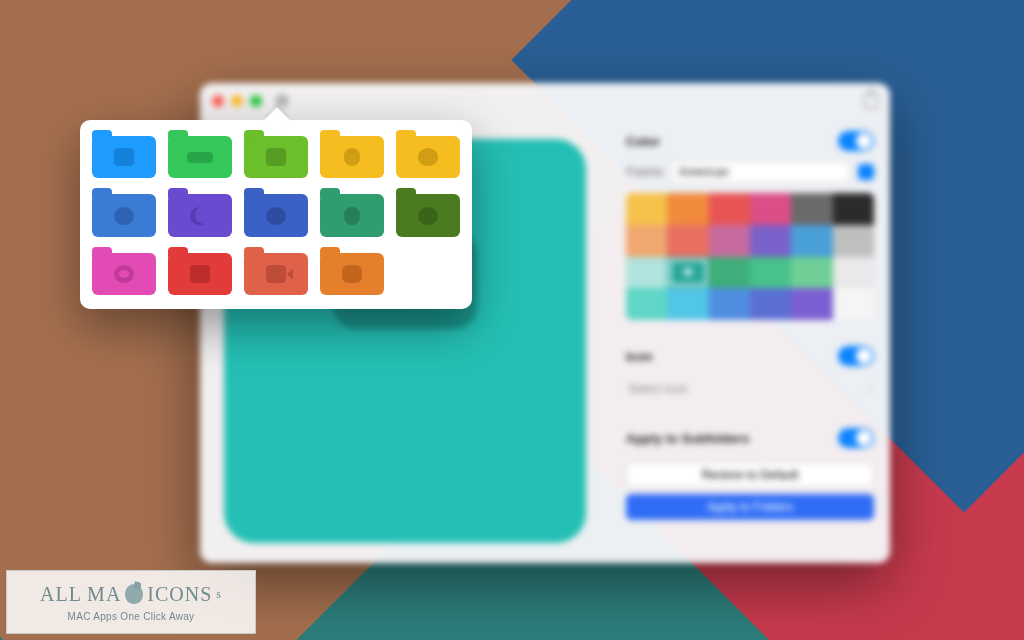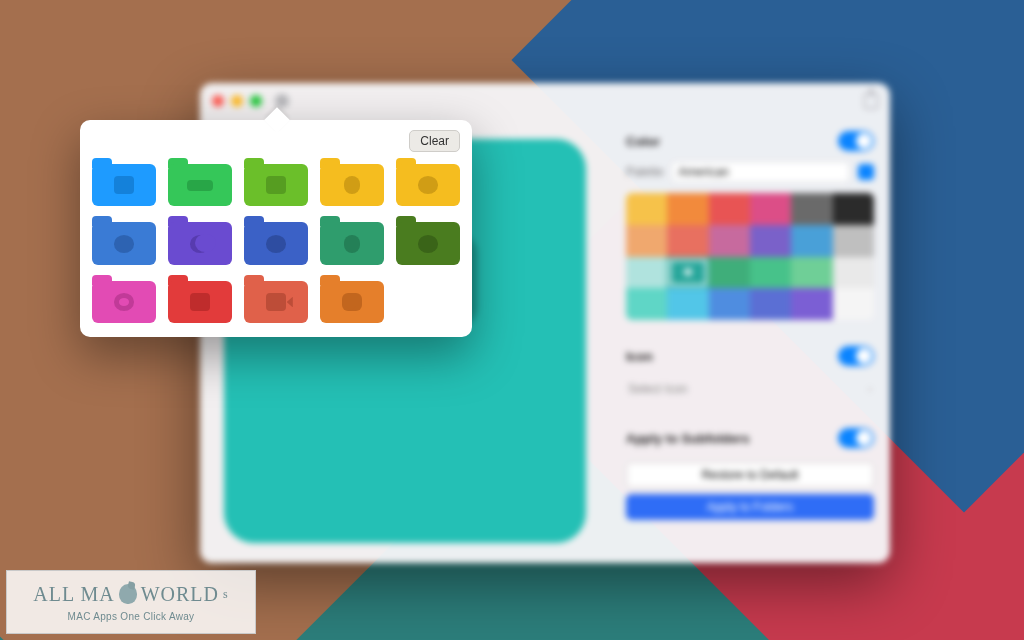--- a/index.html
+++ b/index.html
@@ -219,23 +219,20 @@
         <div class="panel-buttons">
           <div class="btn">Restore to Default</div>
           <div class="btn primary">Apply to Folders</div>
         </div>
       </div>
     </div>
   </div>
 
   <div class="popover">
     <div class="arrow"></div>
-    <div class="pop-head">
-      <button class="clear-btn">Clear</button>
-    </div>
     <div class="icon-grid" id="icon-grid">
         <div class="folder" style="--bcol: #1e9bff;">
           <div class="tab" style="background: rgb(30, 155, 255);"></div>
           <div class="body" style="background: rgb(30, 155, 255);"></div>
           <div class="glyph">
             <div class="glyph-inner g-rect" style="background: rgb(13, 111, 191); color: rgb(13, 111, 191);"></div>
           </div>
         </div>
         <div class="folder" style="--bcol: #35c759;">
           <div class="tab" style="background: rgb(53, 199, 89);"></div>
@@ -328,18 +325,18 @@
             <div class="glyph-inner g-speech" style="background: rgb(170, 85, 22); color: rgb(170, 85, 22);"></div>
           </div>
         </div>
       </div>
   </div>
 
   <div class="watermark">
     <div class="wm-line1">
       <span>ALL MA</span>
       <span class="wm-logo"></span>
-      <span> WORLD</span>
+      <span> ICONS</span>
         <span class="wm-s">s</span>
     </div>
     <div class="wm-line2">MAC Apps One Click Away</div>
   </div>
 </div>
 
 </body></html>

